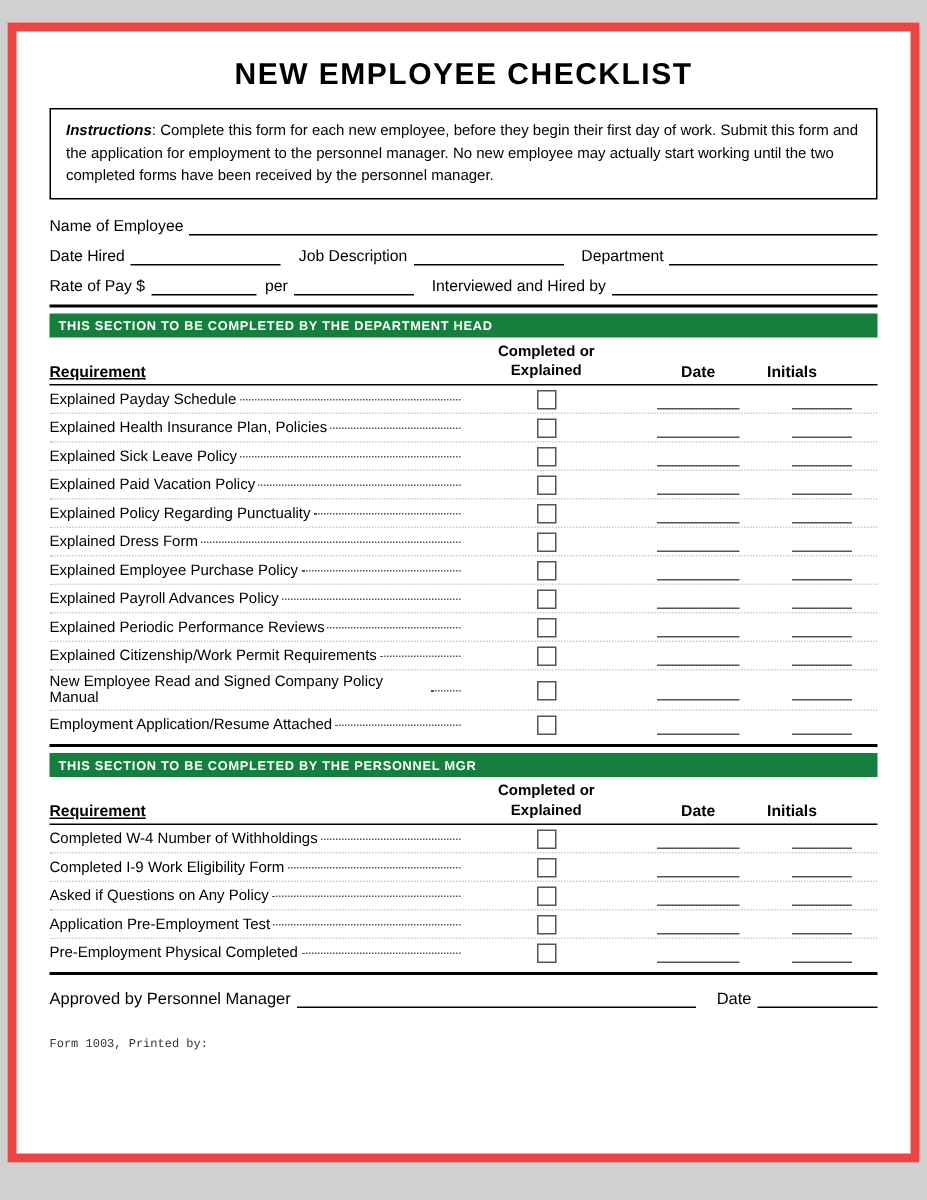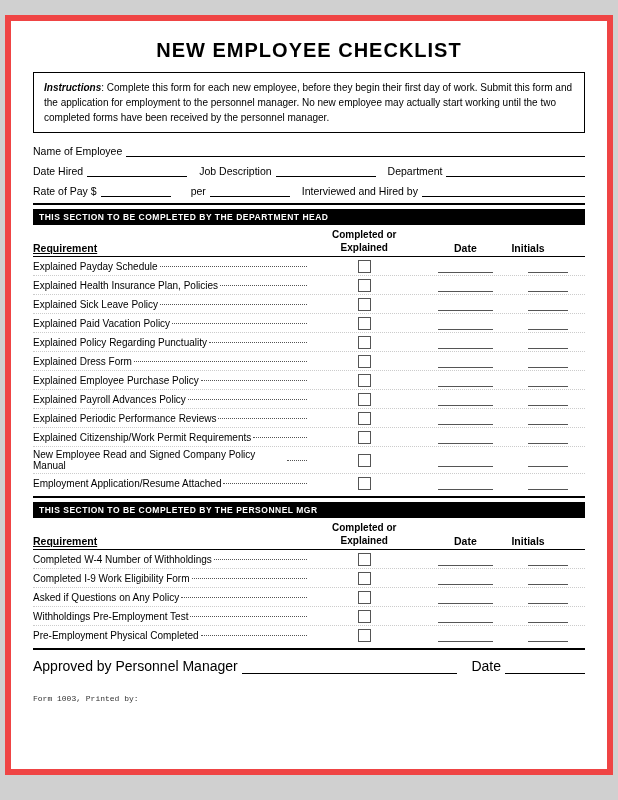--- a/index.html
+++ b/index.html
@@ -51,21 +51,21 @@
       border-bottom: 1px solid #000;
       flex: 1;
       min-width: 30px;
       height: 14px;
     }
     .field-line-fixed {
       border-bottom: 1px solid #000;
       height: 14px;
     }
     .section-header-bar {
-      background: #000000;
+      background: #15803d;
       color: #fff;
       padding: 3px 6px;
       font-size: 8.5px;
       font-weight: bold;
       letter-spacing: 0.5px;
       margin-top: 4px;
     }
     .section-sub-header {
       display: flex;
       border-bottom: 1px solid #000;
@@ -97,21 +97,21 @@
       display: inline-block;
     }
     .date-cell { flex: 1; display: flex; justify-content: center; }
     .date-line { border-bottom: 1px solid #555; width: 55px; height: 14px; }
     .initials-cell { flex: 0.8; display: flex; justify-content: center; }
     .initials-line { border-bottom: 1px solid #555; width: 40px; height: 14px; }
     .footer-row {
       display: flex;
       align-items: flex-end;
       margin-top: 8px;
-      font-size: 14px;
+      font-size: 11px;
       gap: 4px;
     }
     .footer-label { white-space: nowrap; }
     .footer-line {
       border-bottom: 1px solid #000;
       flex: 1;
       height: 14px;
     }
     .form-footer {
       margin-top: 20px;
@@ -146,21 +146,21 @@
     <div class="field-line-fixed" style="width:100px;"></div>
     <span class="field-label" style="margin-left:8px;">Job Description</span>
     <div class="field-line-fixed" style="width:100px;"></div>
     <span class="field-label" style="margin-left:8px;">Department</span>
     <div class="field-line"></div>
   </div>
 
   <div class="field-row">
     <span class="field-label">Rate of Pay $</span>
     <div class="field-line-fixed" style="width:70px;"></div>
-    <span class="field-label" style="margin-left:16px;">per</span>
+    <span class="field-label" style="margin-left:2px;">per</span>
     <div class="field-line-fixed" style="width:80px;"></div>
     <span class="field-label" style="margin-left:8px;">Interviewed and Hired by</span>
     <div class="field-line"></div>
   </div>
 
   <hr class="divider-heavy">
 
   <div class="section-header-bar">THIS SECTION TO BE COMPLETED BY THE DEPARTMENT HEAD</div>
 
   <div class="section-sub-header">
@@ -409,21 +409,21 @@
       </div>
       <div class="date-cell">
         <div class="date-line"></div>
       </div>
       <div class="initials-cell">
         <div class="initials-line"></div>
       </div>
     </div>
       <div class="checklist-row">
       <div class="req-text">
-        <span>Withholdings Pre-Employment Test</span>
+        <span>Application Pre-Employment Test</span>
         <div class="req-dots"></div>
       </div>
       <div class="checkbox-cell">
         <div class="checkbox"></div>
       </div>
       <div class="date-cell">
         <div class="date-line"></div>
       </div>
       <div class="initials-cell">
         <div class="initials-line"></div>

